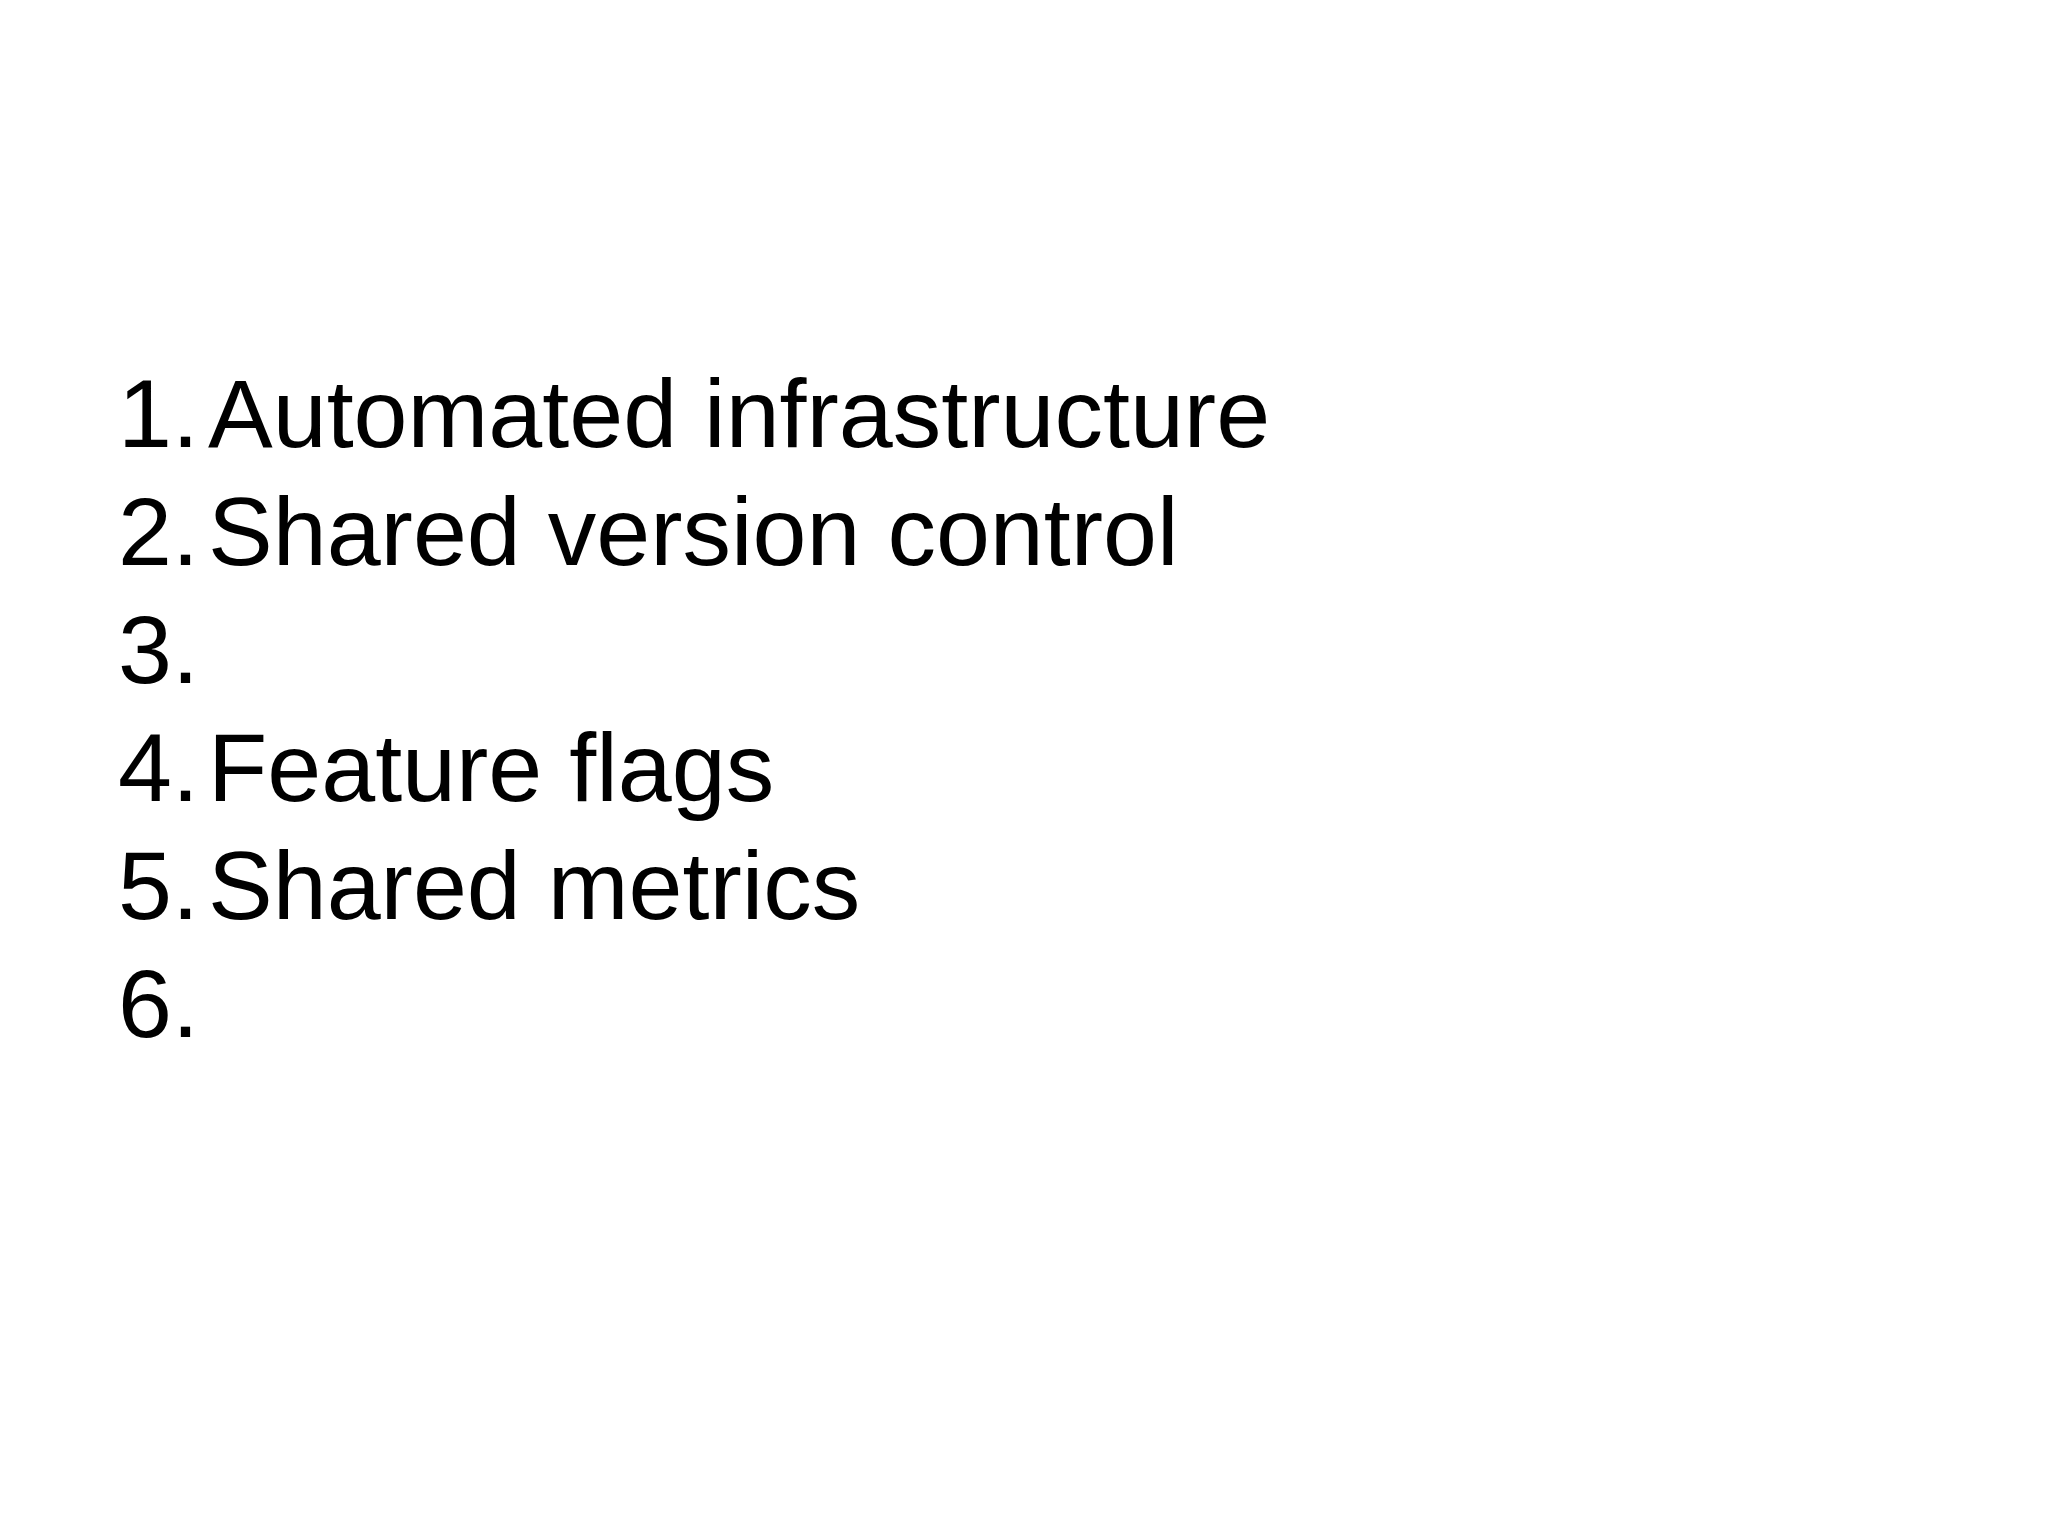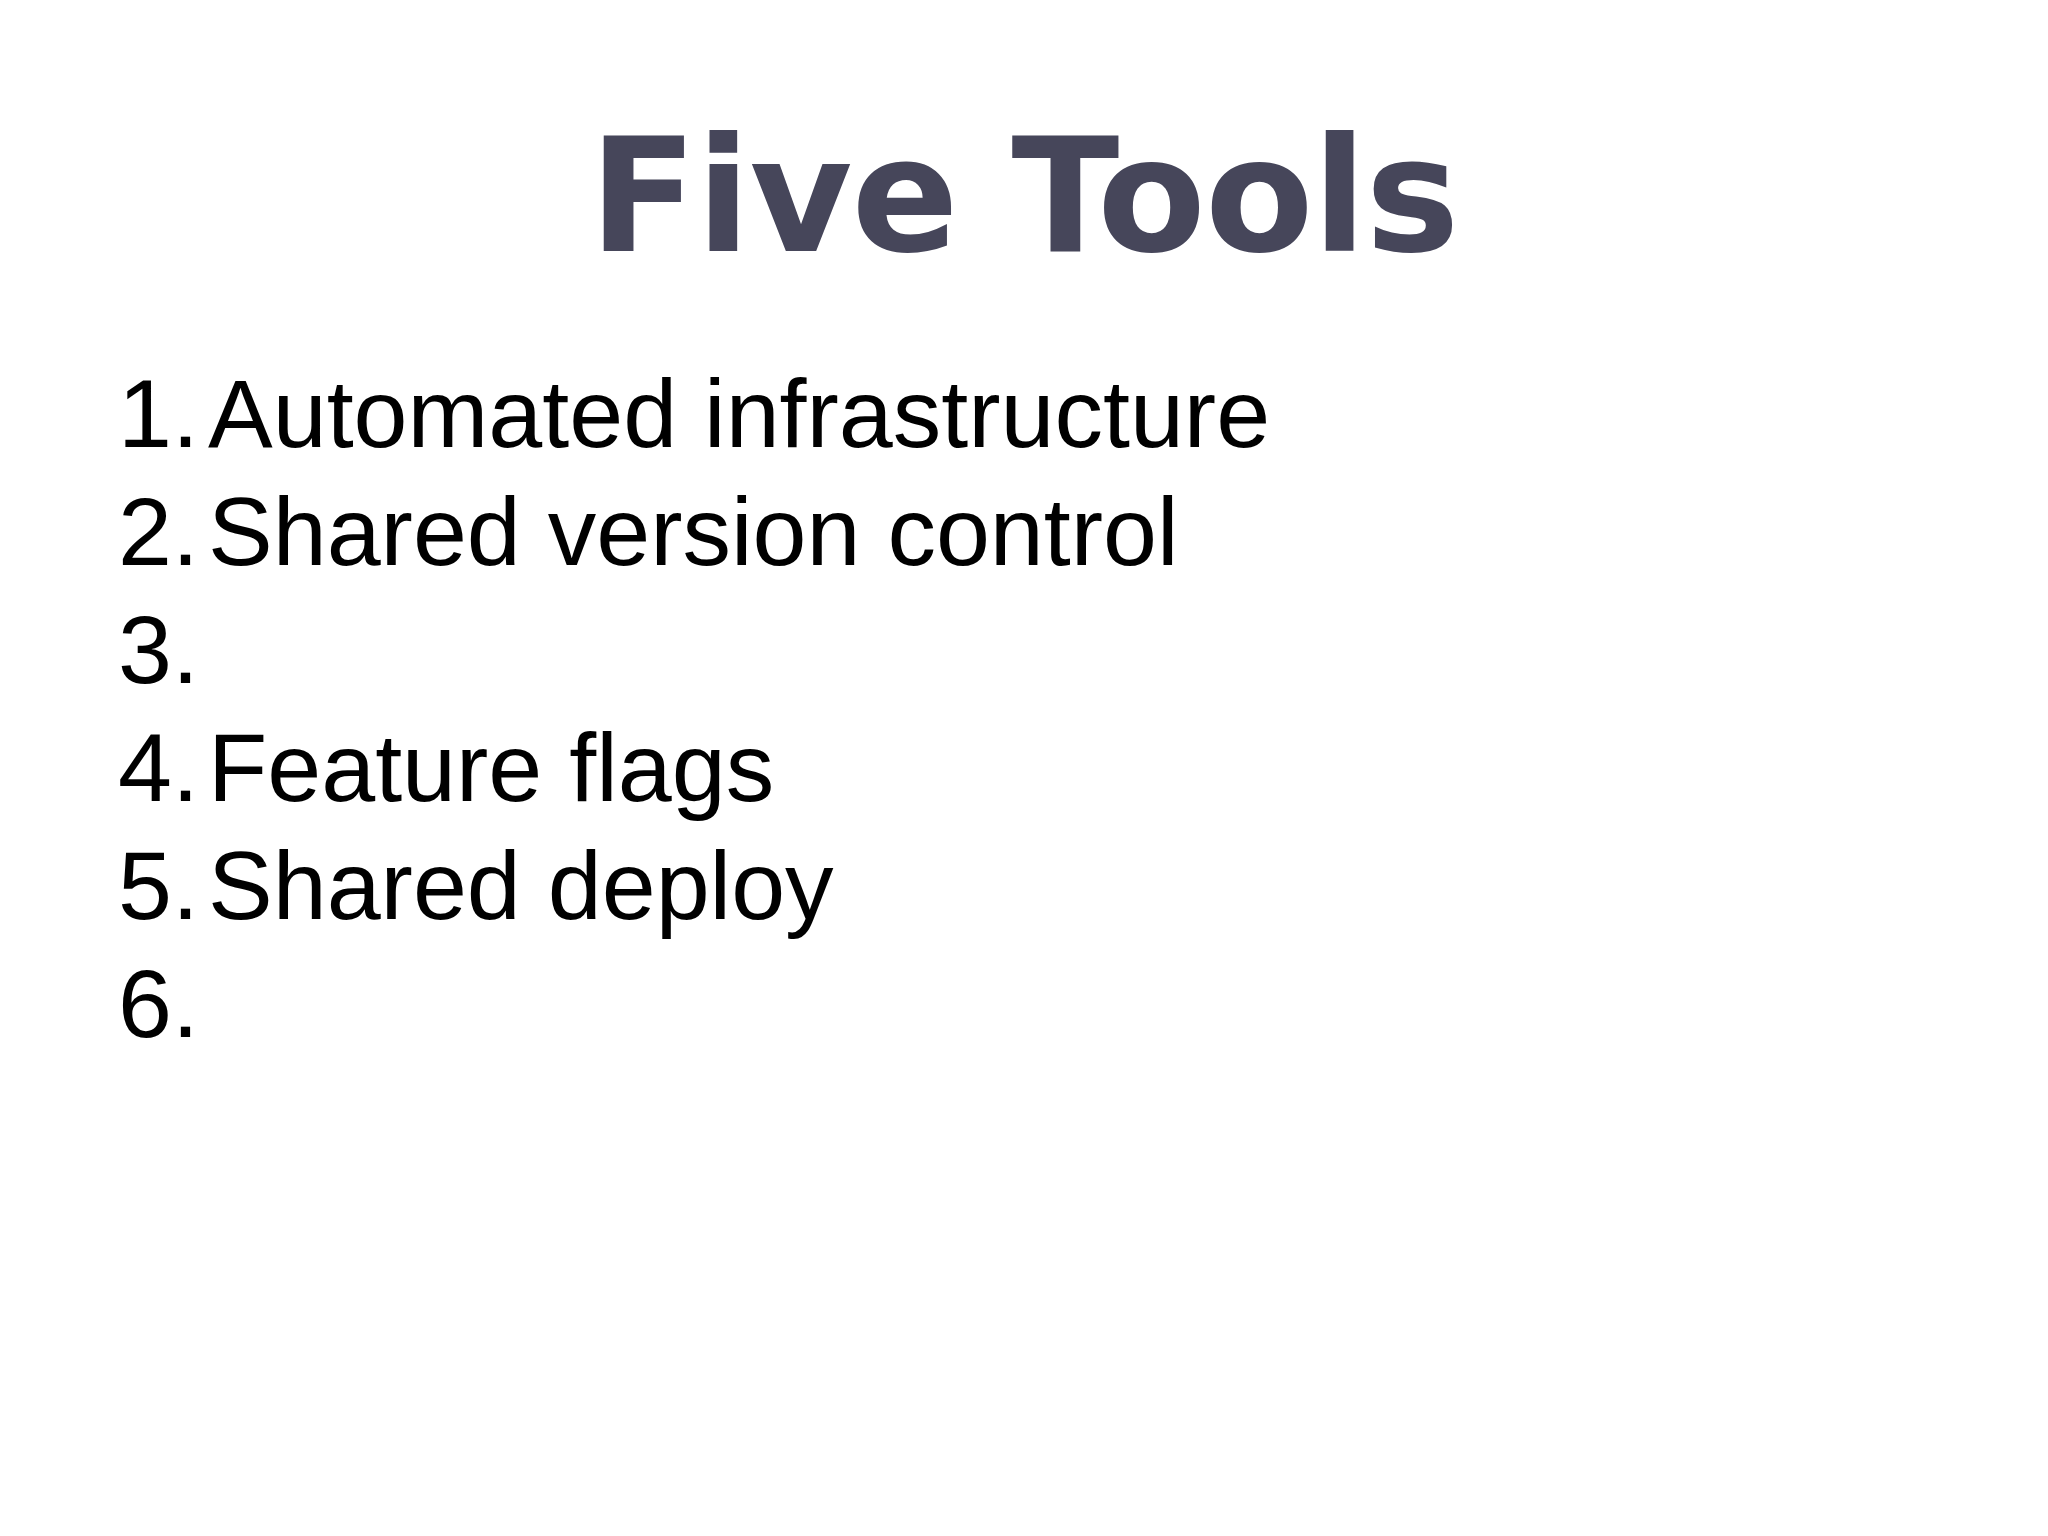--- a/index.html
+++ b/index.html
@@ -65,21 +65,20 @@
     padding-left: 58px;
     white-space: nowrap;
     text-align: center;
   }
 </style>
 </head>
 <body>
 
 <div class="slide">
 
-  <h1 class="slide-title">Five Tools</h1>
 
   <ol class="body-list">
 
     <li class="list-item">
       <span class="item-marker">1.</span>
       <span class="item-text">Automated infrastructure</span>
     </li>
 
     <li class="list-item">
       <span class="item-marker">2.</span>
@@ -90,21 +89,21 @@
       <span class="item-marker">3.</span>
     </li>
 
     <li class="list-item">
       <span class="item-marker">4.</span>
       <span class="item-text">Feature flags</span>
     </li>
 
     <li class="list-item">
       <span class="item-marker">5.</span>
-      <span class="item-text">Shared deploy</span>
+      <span class="item-text">Shared metrics</span>
     </li>
 
     <li class="list-item">
       <span class="item-marker">6.</span>
     </li>
 
   </ol>
 
 </div>
 

